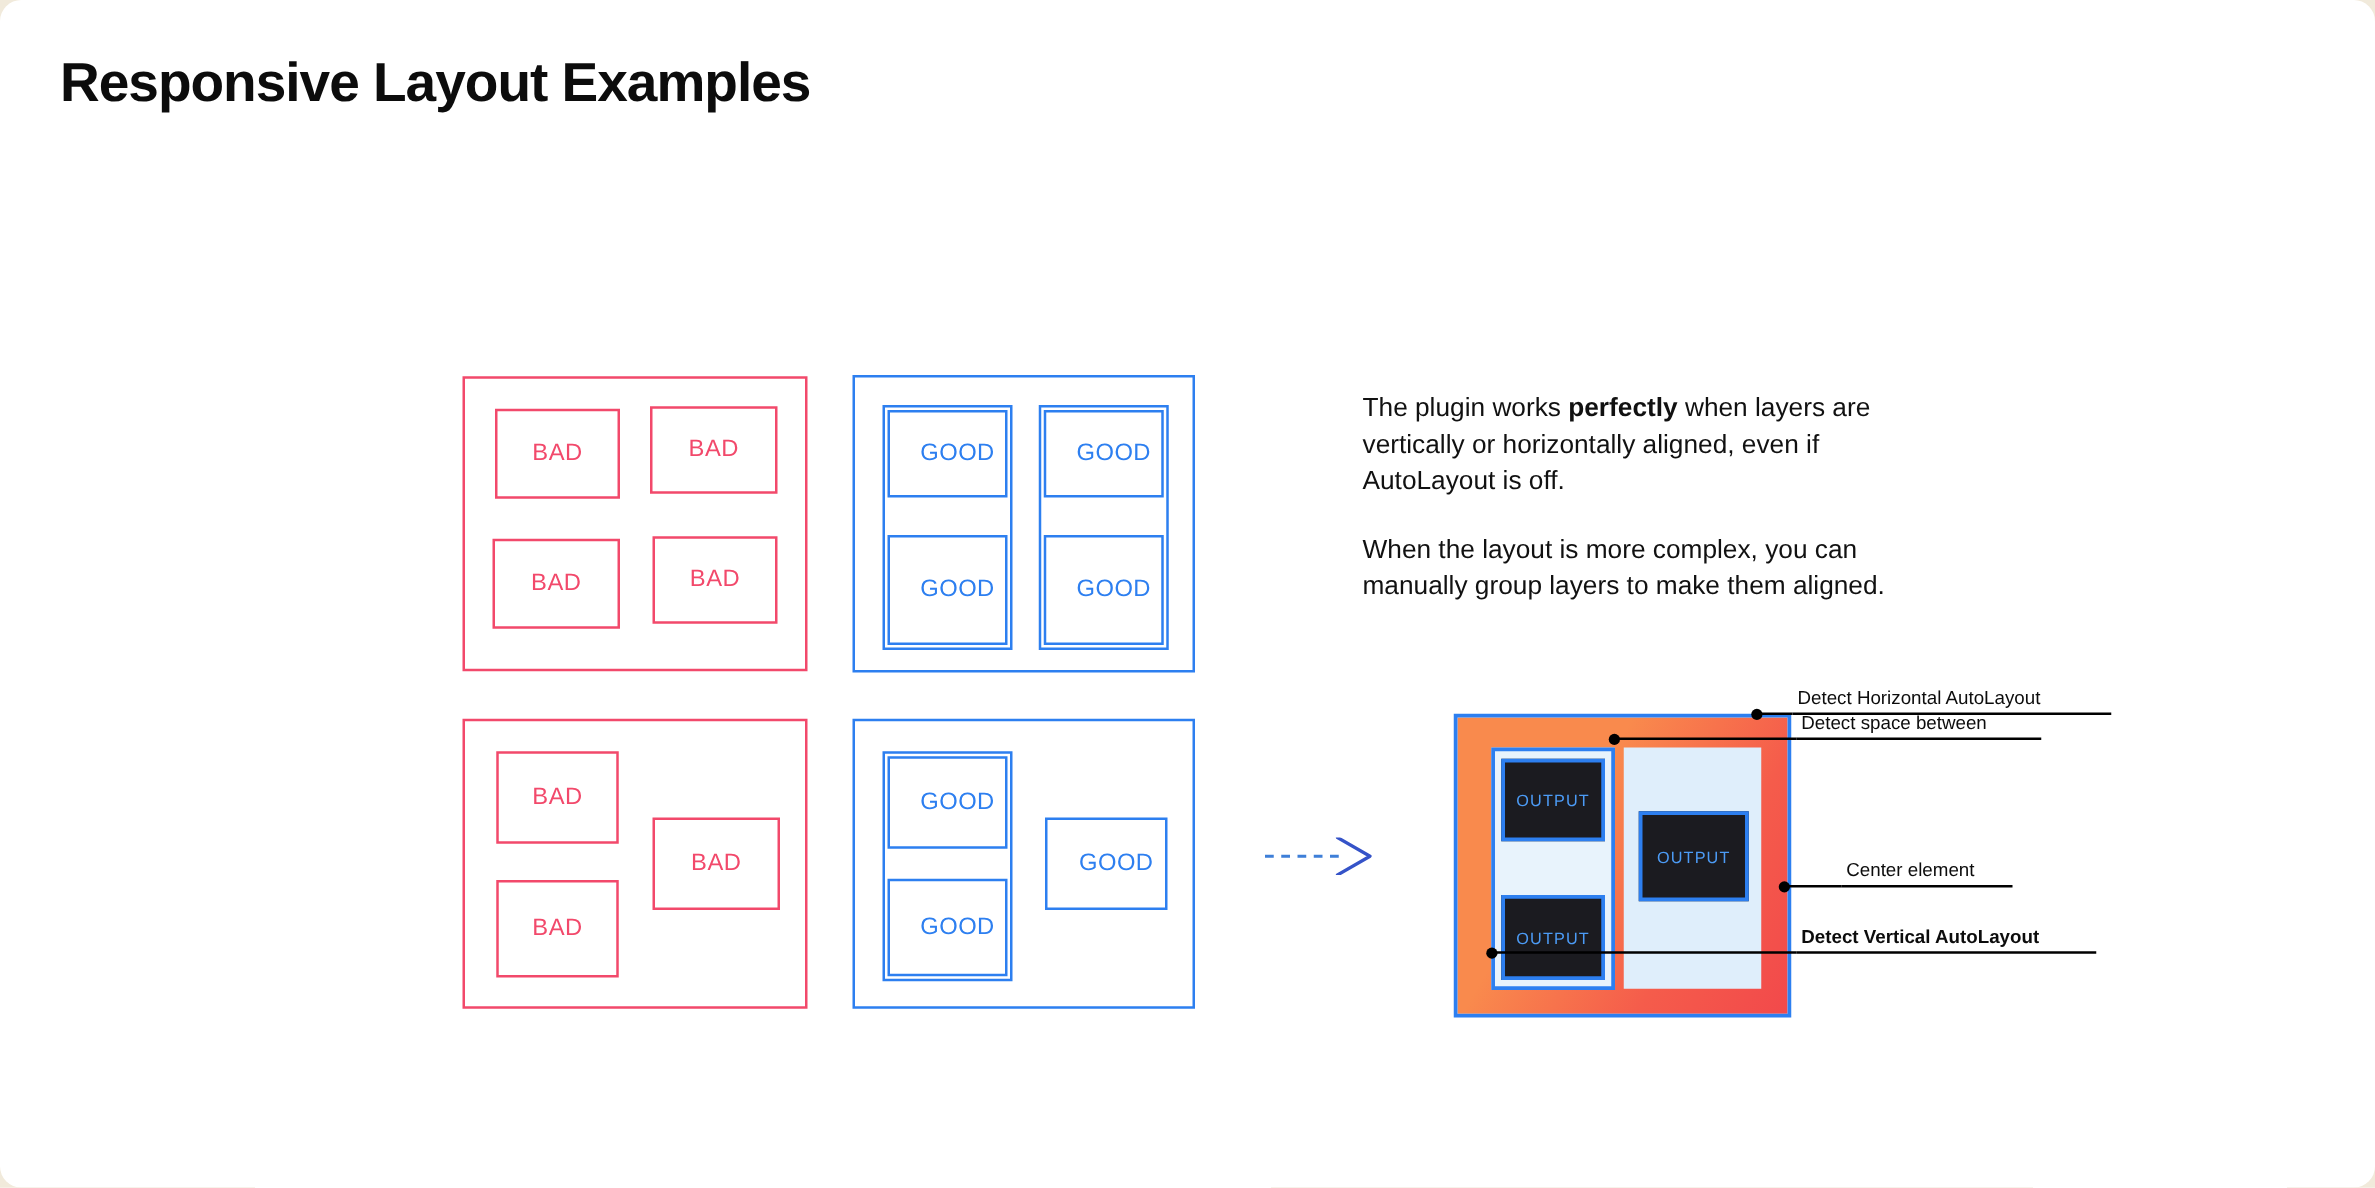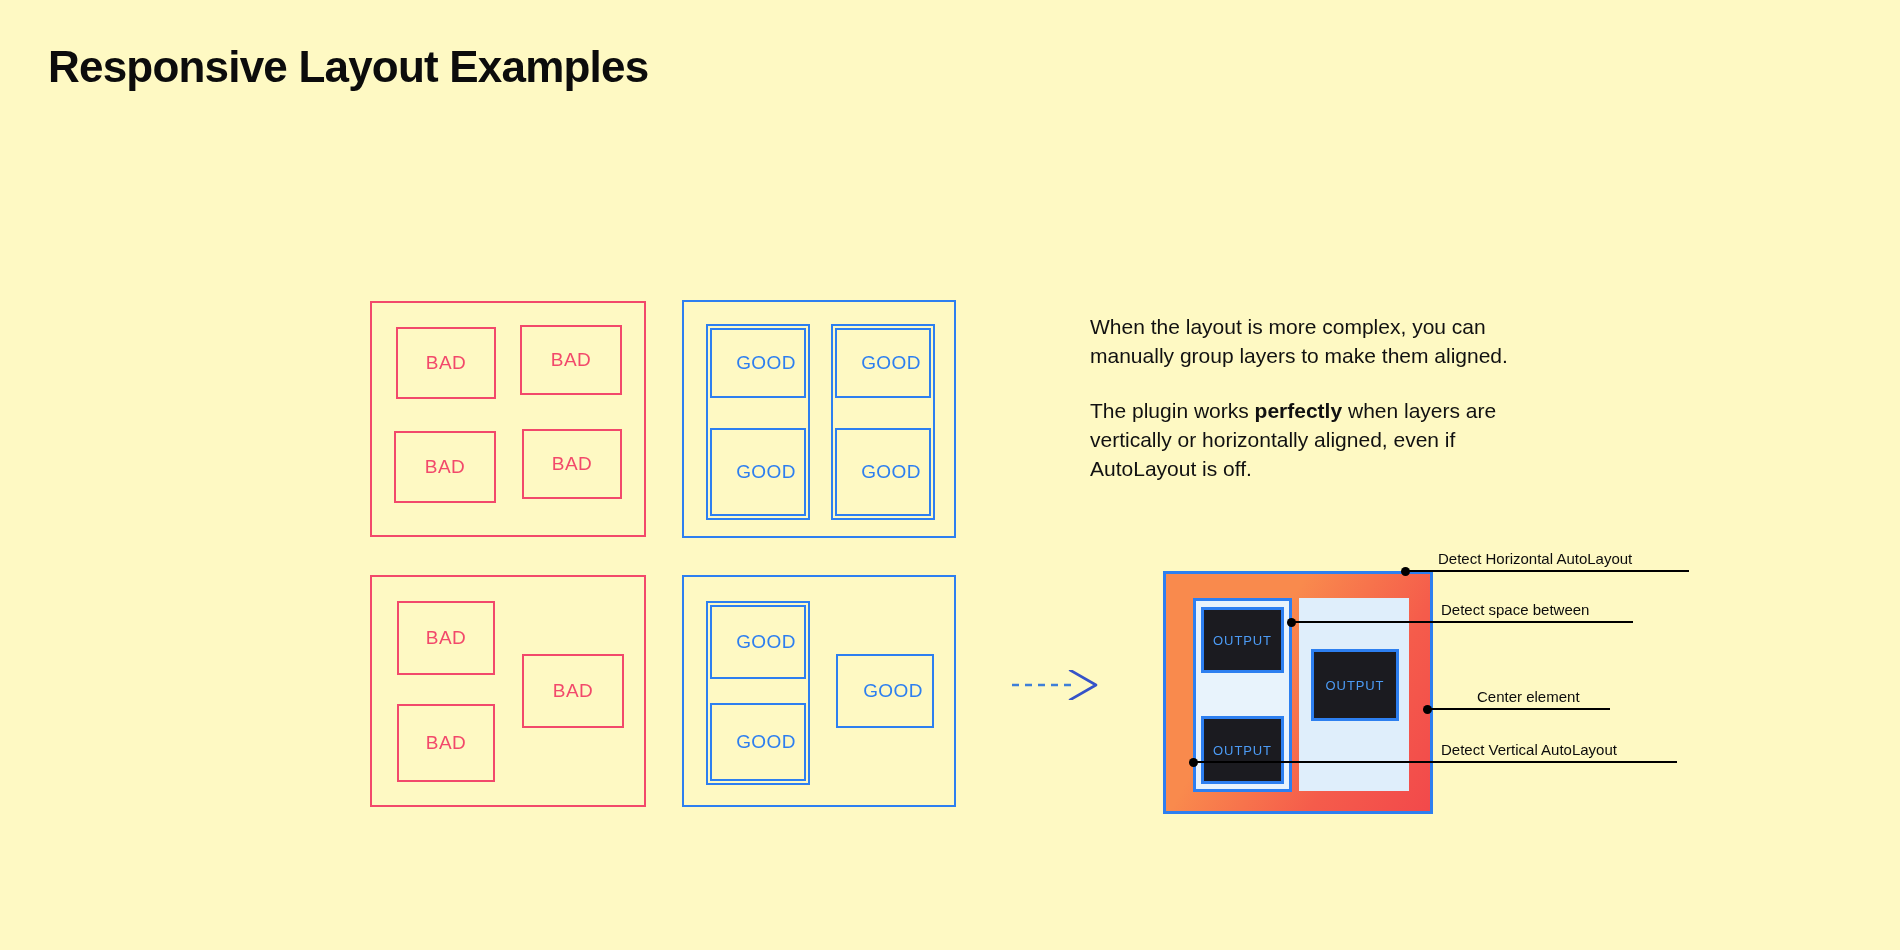--- a/index.html
+++ b/index.html
@@ -10,21 +10,22 @@
     height: 950px;
     background: #F1EADB;
     font-family: "Liberation Sans", sans-serif;
     overflow: hidden;
   }
 
   #canvas {
     position: relative;
     width: 1900px;
     height: 950px;
-    background: #fef9c3;
+    background: #ffffff;
+    border-radius: 17px;
   }
 
   
   #page-title {
     position: absolute;
     left: 48px;
     top: 42px;
     font-size: 44px;
     font-weight: 700;
     letter-spacing: -0.8px;
@@ -195,22 +196,22 @@
   </div>
 
   <div id="transform-arrow">
     <svg width="90" height="30" viewBox="0 0 90 30">
       <line x1="0" y1="15" x2="62" y2="15" stroke="#3E7FD8" stroke-width="2.4" stroke-dasharray="7 6"></line>
       <polyline points="58,0 84,15 58,30" fill="none" stroke="#3553C8" stroke-width="2.6" stroke-linecap="round" stroke-linejoin="round"></polyline>
     </svg>
   </div>
 
   <div id="description">
+    <p><span>The plugin works </span><b>perfectly</b><span> when layers are vertically or horizontally aligned, even if AutoLayout is off.</span></p>
     <p>When the layout is more complex, you can manually group layers to make them aligned.</p>
-    <p><span>The plugin works </span><b>perfectly</b><span> when layers are vertically or horizontally aligned, even if AutoLayout is off.</span></p>
   </div>
 
   <div id="result-panel">
 
     <div class="result-fill" style="left:133px; top:24px; width:110px; height:193px;"></div>
 
     <div class="result-group" style="left:27px; top:24px; width:99px; height:194px;"></div>
 
     <div class="output-box" style="left:35px; top:33px; width:83px; height:66px;">OUTPUT</div>
 
@@ -219,34 +220,34 @@
     <div class="output-box" style="left:145px; top:75px; width:88px; height:72px;">OUTPUT</div>
   </div>
 
   <div class="annotation" style="left:1434px; top:546px; width:255px; height:26px;">
     <span class="anno-label">Detect Horizontal AutoLayout</span>
     <div class="anno-line" style="width:255px;"></div>
     <div class="anno-leader" style="left:-29px; width:29px;"></div>
     <div class="anno-dot" style="left:-33px;"></div>
   </div>
 
-  <div class="annotation" style="left:1437px; top:597px; width:196px; height:26px;">
+  <div class="annotation" style="left:1437px; top:566px; width:196px; height:26px;">
     <span class="anno-label">Detect space between</span>
     <div class="anno-line" style="width:196px;"></div>
     <div class="anno-leader" style="left:-146px; width:146px;"></div>
     <div class="anno-dot" style="left:-150px;"></div>
   </div>
 
   <div class="annotation" style="left:1437px; top:684px; width:137px; height:26px;margin-left:36px;">
     <span class="anno-label">Center element</span>
     <div class="anno-line" style="width:137px;"></div>
     <div class="anno-leader" style="left:-46px; width:46px;"></div>
     <div class="anno-dot" style="left:-50px;"></div>
   </div>
 
-  <div class="annotation" style="left:1437px; top:737px; width:240px; height:26px;">
+  <div class="annotation" style="left:1437px; top:737px; width:240px; height:26px;font-weight:bold;">
     <span class="anno-label">Detect Vertical AutoLayout</span>
     <div class="anno-line" style="width:240px;"></div>
     <div class="anno-leader" style="left:-244px; width:244px;"></div>
     <div class="anno-dot" style="left:-248px;"></div>
   </div>
 
 </div>
 
 </body></html>

